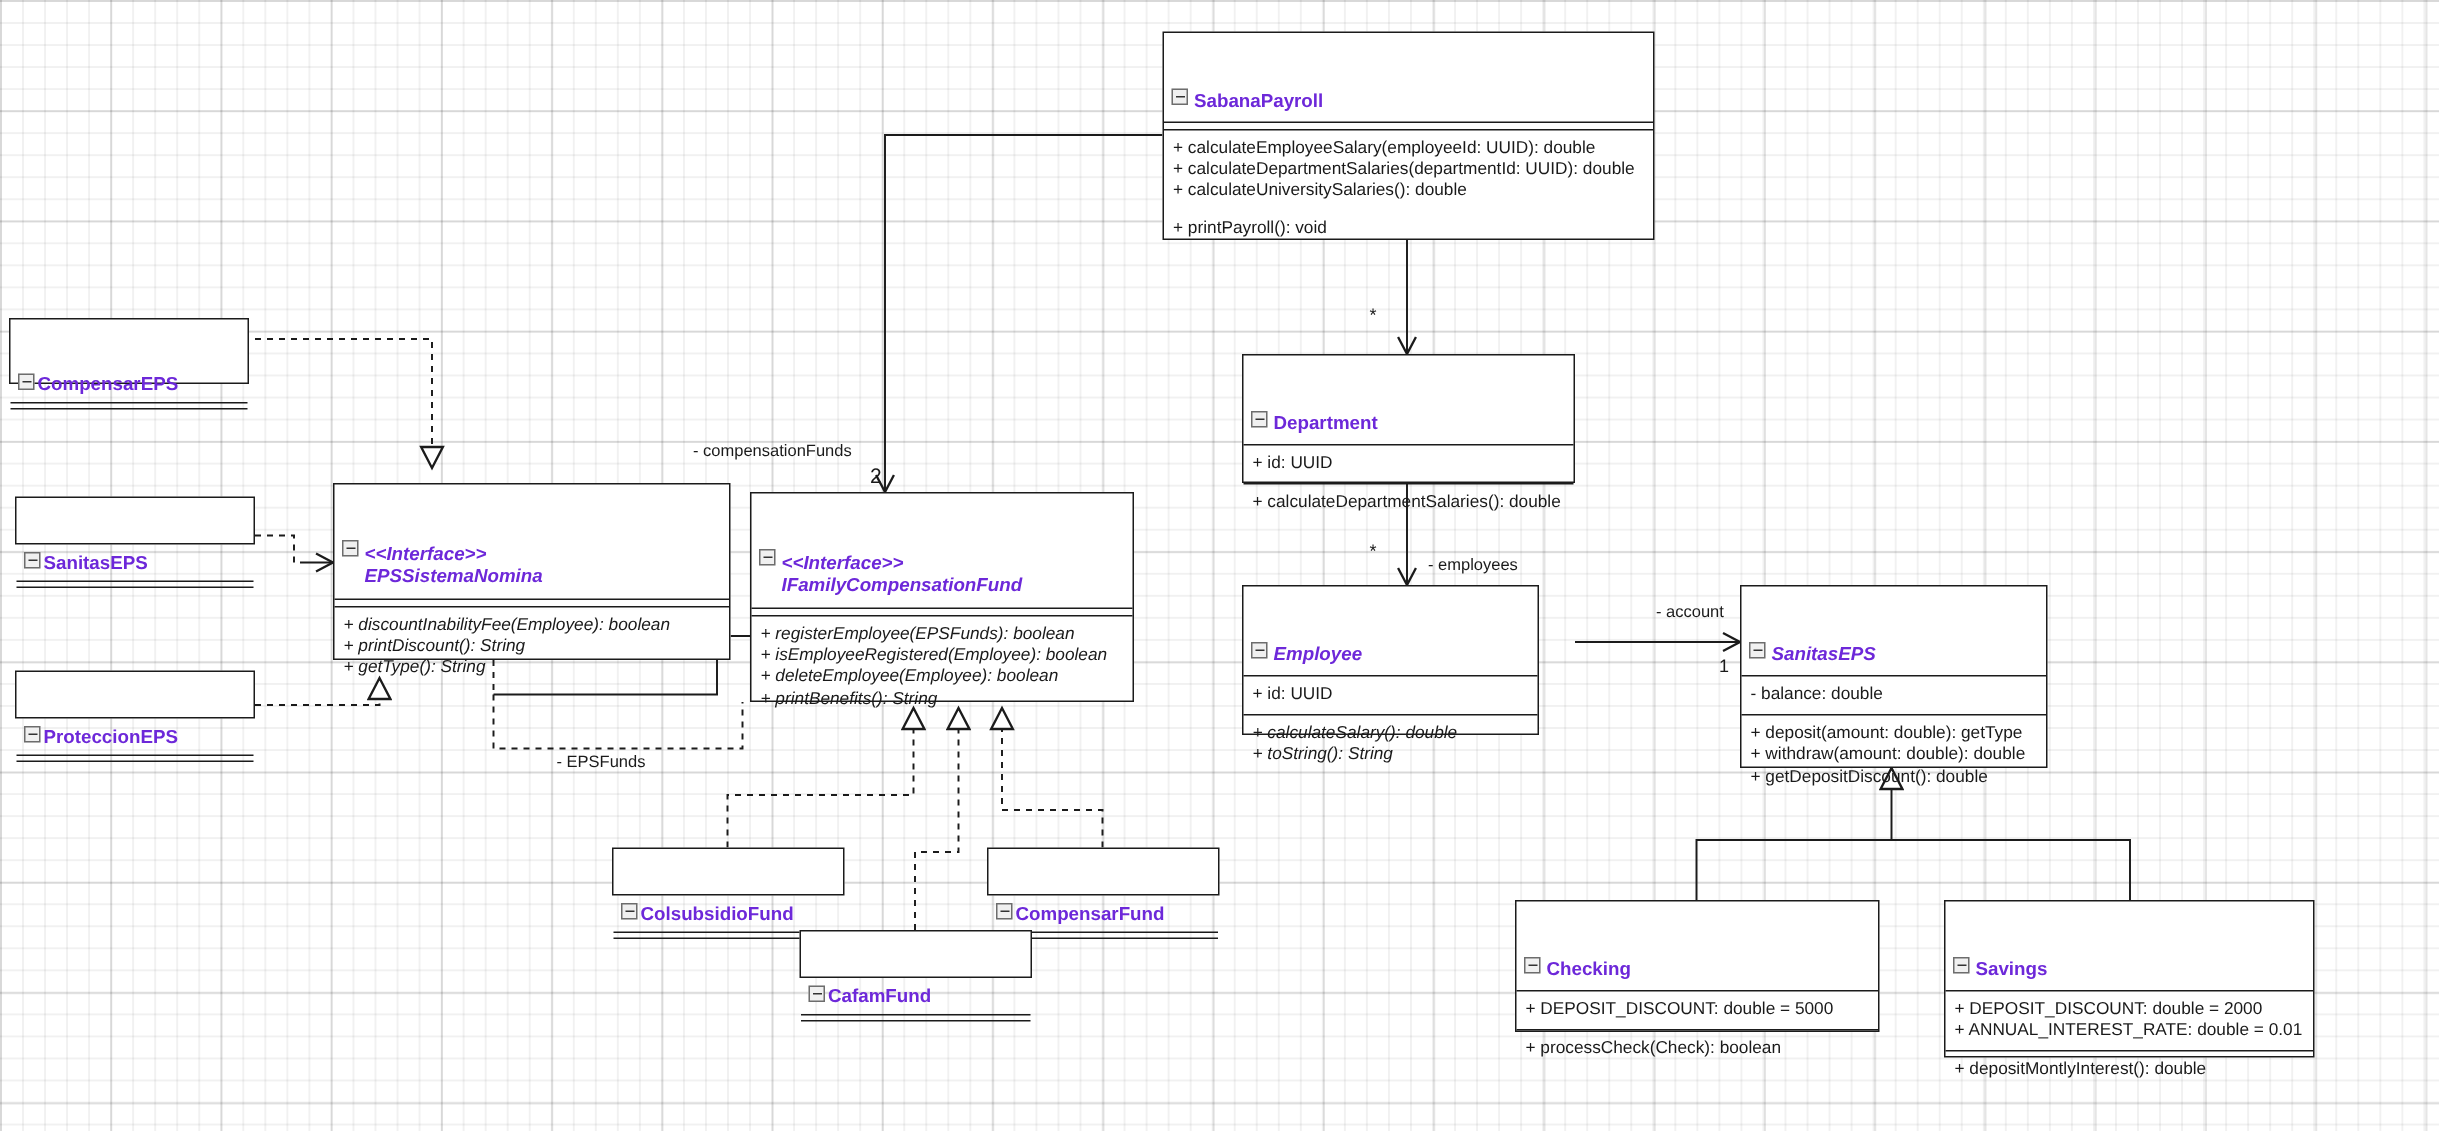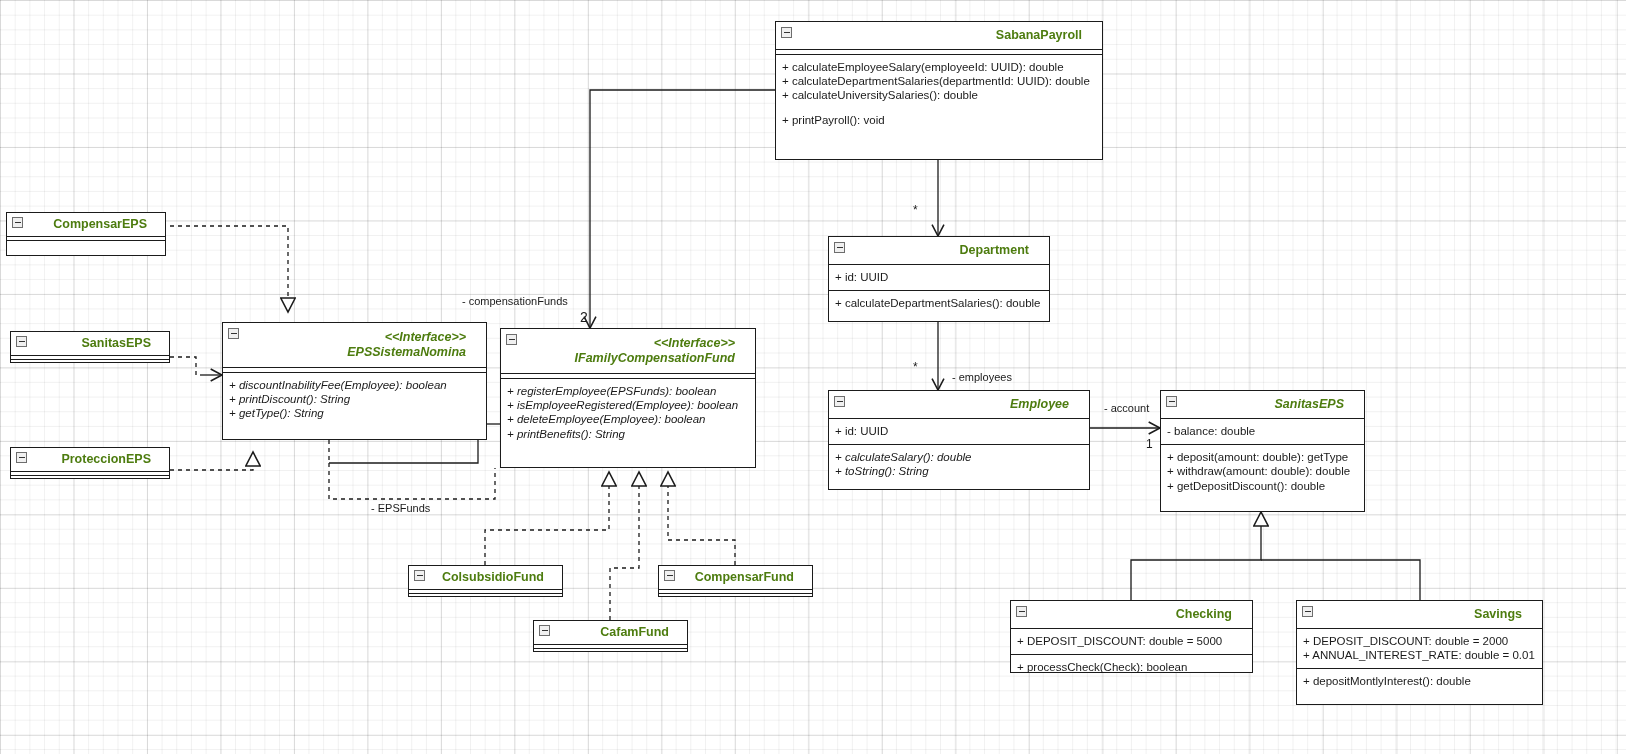--- a/index.html
+++ b/index.html
@@ -31,27 +31,28 @@
   }
   .uml {
     position: absolute;
     box-sizing: border-box;
     background: #ffffff;
     border: 1.4px solid #1b1b1b;
     z-index: 5;
   }
   .uml-head {
     position: relative;
-    text-align: right;
+    text-align: left;
     font-weight: bold;
     font-size: 12.5px;
-    color: #4d7c0f;
+    color: #6d28d9;
     padding: 6px 20px 6px 20px;
     line-height: 15px;
     box-sizing: border-box;
+    margin-top: 32px;
   }
   .uml-head.iface {
     font-style: italic;
     font-weight: bold;
     padding-top: 7px;
     padding-bottom: 7px;
   }
   .uml-head.abstract {
     font-style: italic;
   }
@@ -198,21 +199,21 @@
     <div class="sep"></div>
     <div class="uml-section">
       <div>+ id: UUID</div>
     </div>
     <div class="sep-thin"></div>
     <div class="uml-section">
       <div>+ calculateDepartmentSalaries(): double</div>
     </div>
   </div>
 
-  <div class="uml" style="left:828px; top:390px; width:262px; height:100px;">
+  <div class="uml" style="left:828px; top:390px; width:198px; height:100px;">
     <div class="uml-head abstract">
       <span class="collapse-box"></span>
       <span>Employee</span>
     </div>
     <div class="sep"></div>
     <div class="uml-section">
       <div>+ id: UUID</div>
     </div>
     <div class="sep-thin"></div>
     <div class="uml-section ital">
@@ -231,21 +232,21 @@
       <div>- balance: double</div>
     </div>
     <div class="sep-thin"></div>
     <div class="uml-section">
       <div>+ deposit(amount: double): getType</div>
       <div>+ withdraw(amount: double): double</div>
       <div>+ getDepositDiscount(): double</div>
     </div>
   </div>
 
-  <div class="uml" style="left:1010px; top:600px; width:243px; height:73px;">
+  <div class="uml" style="left:1010px; top:600px; width:243px; height:88px;">
     <div class="uml-head">
       <span class="collapse-box"></span>
       <span>Checking</span>
     </div>
     <div class="sep"></div>
     <div class="uml-section">
       <div>+ DEPOSIT_DISCOUNT: double = 5000</div>
     </div>
     <div class="sep-thin"></div>
     <div class="uml-section">

